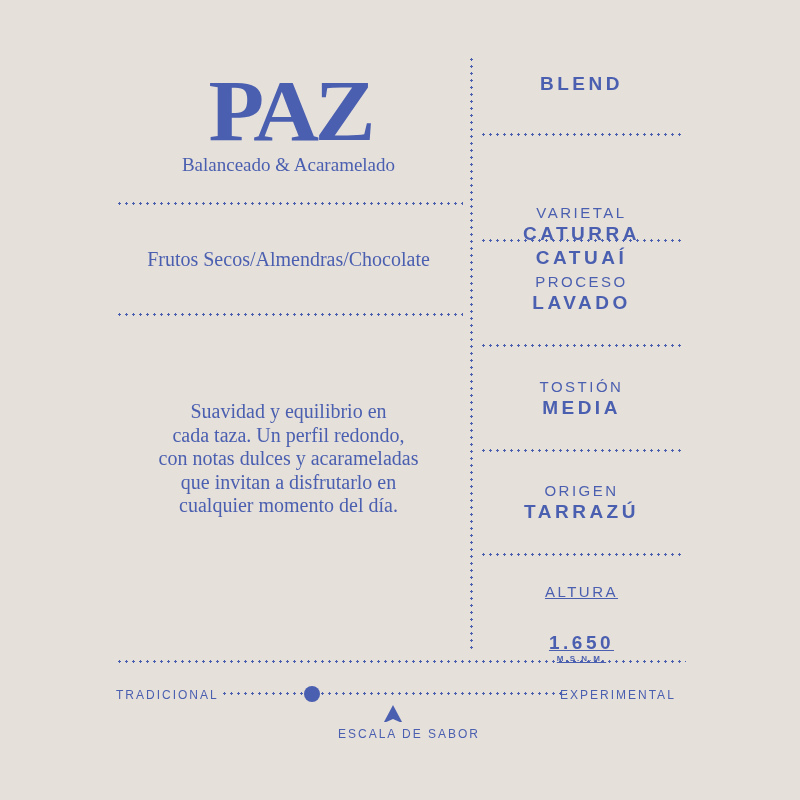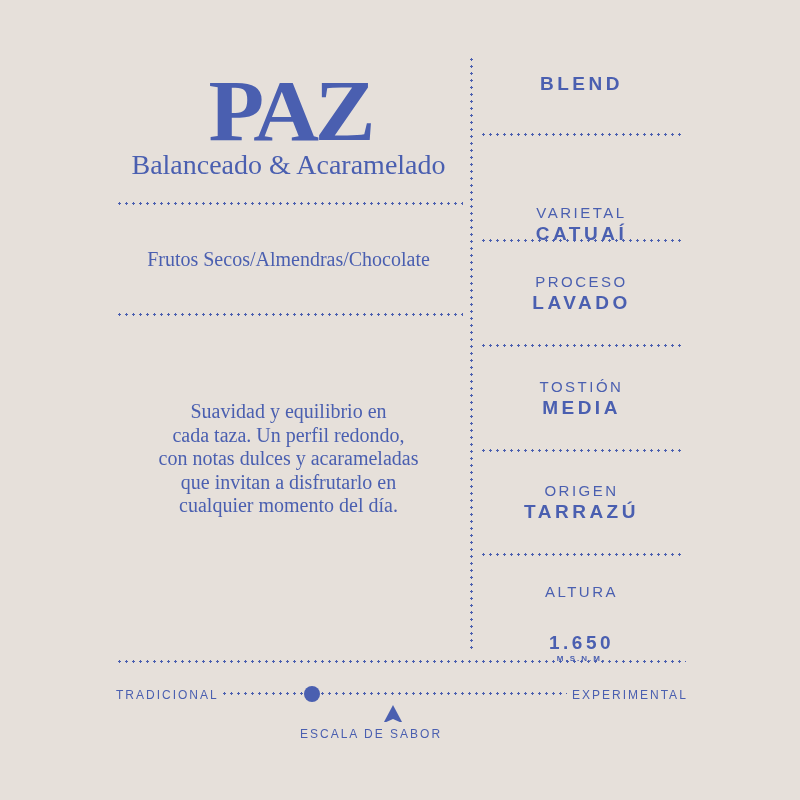--- a/index.html
+++ b/index.html
@@ -27,21 +27,21 @@
     }
 
     .title {
       left: 120px; width: 340px; top: 66px; text-align: center;
       font-family: "Liberation Serif", "DejaVu Serif", serif;
       font-weight: bold; font-size: 86px; line-height: 90px;
       letter-spacing: -4px; transform: scaleX(1.06);
     }
     .subtitle {
       left: 117px; width: 343px; top: 152px; text-align: center;
-      font-family: "Liberation Serif", serif; font-size: 28px; line-height: 26px;
+      font-family: "Liberation Serif", serif; font-size: 19px; line-height: 26px;
     }
     .notes {
       left: 117px; width: 343px; top: 246px; text-align: center;
       font-family: "Liberation Serif", serif; font-size: 20px; line-height: 26px;
     }
     .desc {
       left: 117px; width: 343px; top: 400px; text-align: center;
       font-family: "Liberation Serif", serif; font-size: 20px; line-height: 23.5px;
       white-space: pre-line;
     }
@@ -94,20 +94,21 @@
 que invitan a  disfrutarlo en
 cualquier momento  del día.</div>
 
 <div class="abs spec" style="top:72px;">
   <div class="val">BLEND</div>
 </div>
 <div class="hdots" style="left:480px; top:133px; width:205px;"></div>
 
 <div class="abs spec" style="top:156px;margin-top:48px;">
   <div class="lbl">VARIETAL</div>
+  <div class="val">CATURRA</div>
   <div class="val">CATUAÍ</div>
 </div>
 <div class="hdots" style="left:480px; top:239px; width:205px;"></div>
 
 <div class="abs spec" style="top:273px;">
   <div class="lbl">PROCESO</div>
   <div class="val">LAVADO</div>
 </div>
 <div class="hdots" style="left:480px; top:344px; width:205px;"></div>
 
@@ -116,28 +117,28 @@
   <div class="val">MEDIA</div>
 </div>
 <div class="hdots" style="left:480px; top:449px; width:205px;"></div>
 
 <div class="abs spec" style="top:482px;">
   <div class="lbl">ORIGEN</div>
   <div class="val">TARRAZÚ</div>
 </div>
 <div class="hdots" style="left:480px; top:553px; width:205px;"></div>
 
-<div class="abs spec" style="top:583px;">
+<div class="abs spec" style="top:583px;text-decoration:underline;">
   <div class="lbl">ALTURA</div>
   <div class="val" style="line-height:22px;margin-top:31px;">1.650</div>
   <div class="unit">M.S.N.M.</div>
 </div>
 
 <div class="hdots" style="left:116px; top:660px; width:570px;"></div>
 
 <div class="abs scale-lbl" style="left:116px; top:688px;">TRADICIONAL</div>
 <div class="hdots" style="left:221px; top:692px; width:346px;"></div>
 <div class="abs knob" style="left:304px; top:686px;"></div>
-<div class="abs scale-lbl" style="left:572px; top:688px;">EXPERIMENTAL</div>
+<div class="abs scale-lbl" style="left:560px; top:688px;">EXPERIMENTAL</div>
 
 <div class="abs arrow" style="left:384px; top:705px;"></div>
 <div class="abs arrow-notch" style="left:384px; top:719px;"></div>
-<div class="abs scale-lbl" style="left:300px; width:186px; text-align:left; top:727px;">ESCALA DE SABOR</div>
+<div class="abs scale-lbl" style="left:316px; width:186px; text-align:center; top:727px;">ESCALA DE SABOR</div>
 
 </body></html>

